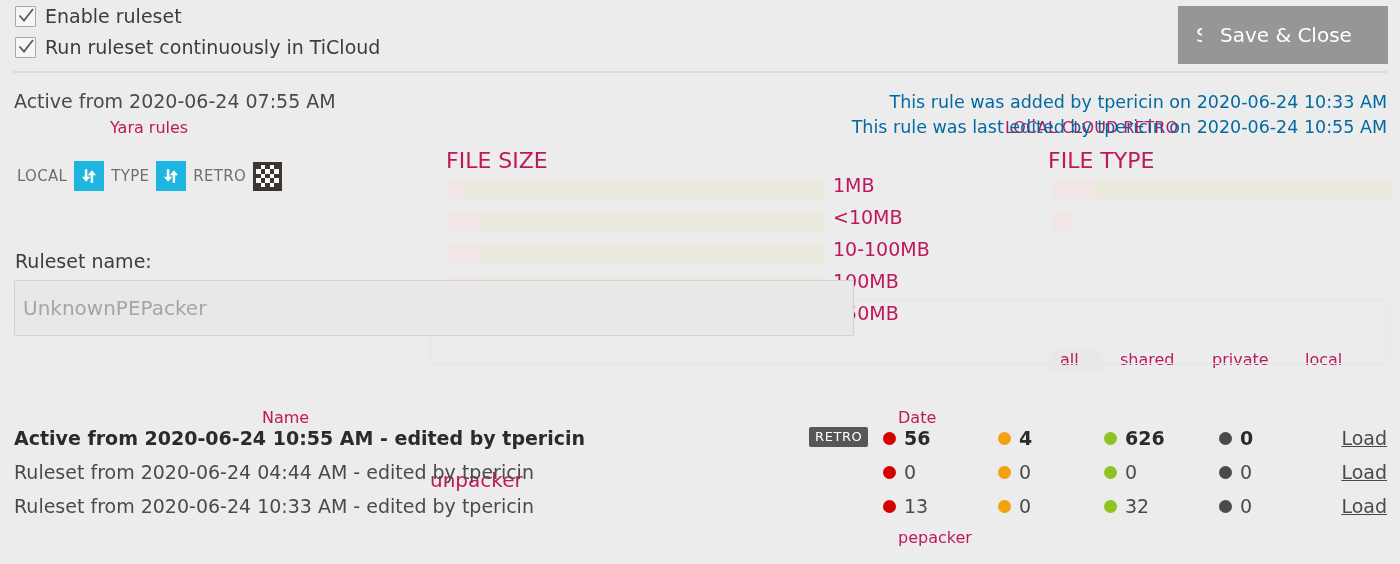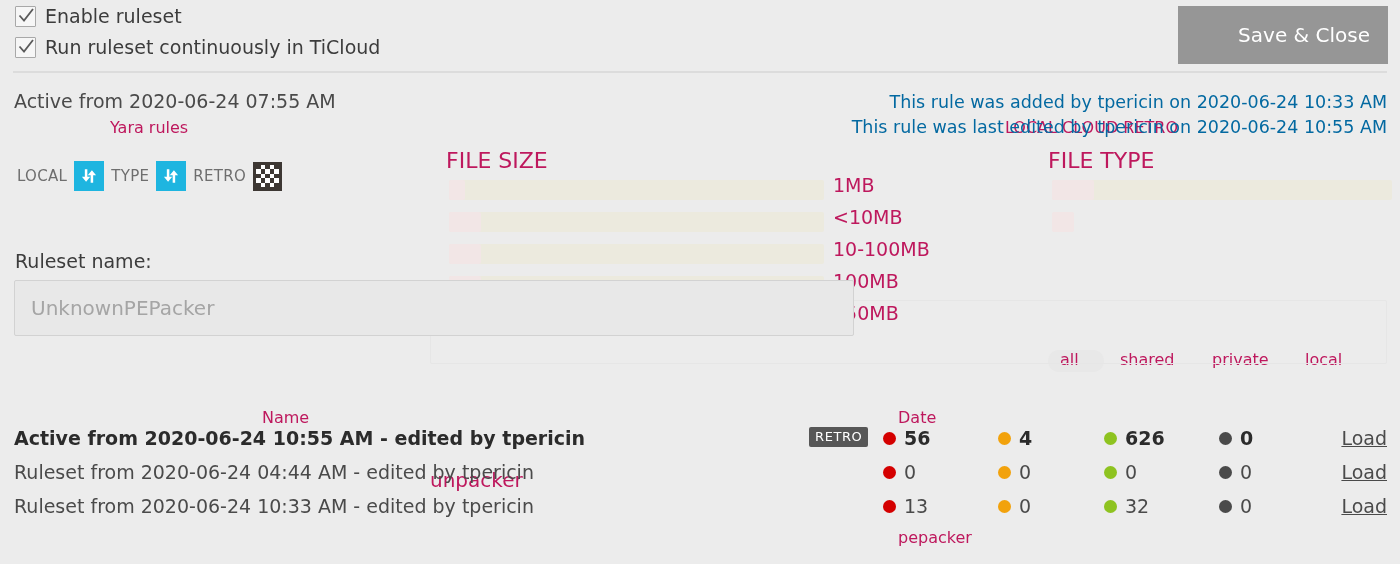--- a/index.html
+++ b/index.html
@@ -93,21 +93,21 @@
     top: 6px;
     height: 58px;
     background: #969696;
     color: #ffffff;
     border: none;
     font-family: inherit;
     font-size: 20px;
     cursor: pointer;
     padding: 0 18px;
     line-height: 58px;
-    text-align: right;
+    text-align: left;
   }
   .btn-save { right: 116px; width: 70px; }
   .btn-save-close { right: 12px; width: 150px; }
   .divider {
     position: absolute;
     left: 13px;
     width: 1374px;
     height: 2px;
     background: #dcdcdc;
     top: 71px;
@@ -189,21 +189,21 @@
     left: 14px;
     top: 280px;
     width: 840px;
     height: 56px;
     background: #e8e8e8;
     border: 1px solid #d2d2d2;
     border-radius: 2px;
     font-family: inherit;
     font-size: 20px;
     color: #9b9b9b;
-    padding: 0 16px;
+    padding: 0 8px;
     box-sizing: border-box;
     z-index: 3;
   }
   .rs-input::placeholder { color: #a5a5a5; opacity: 1; }
 
   
   .history-title {
     position: absolute;
     right: 58px;
     top: 382px;

